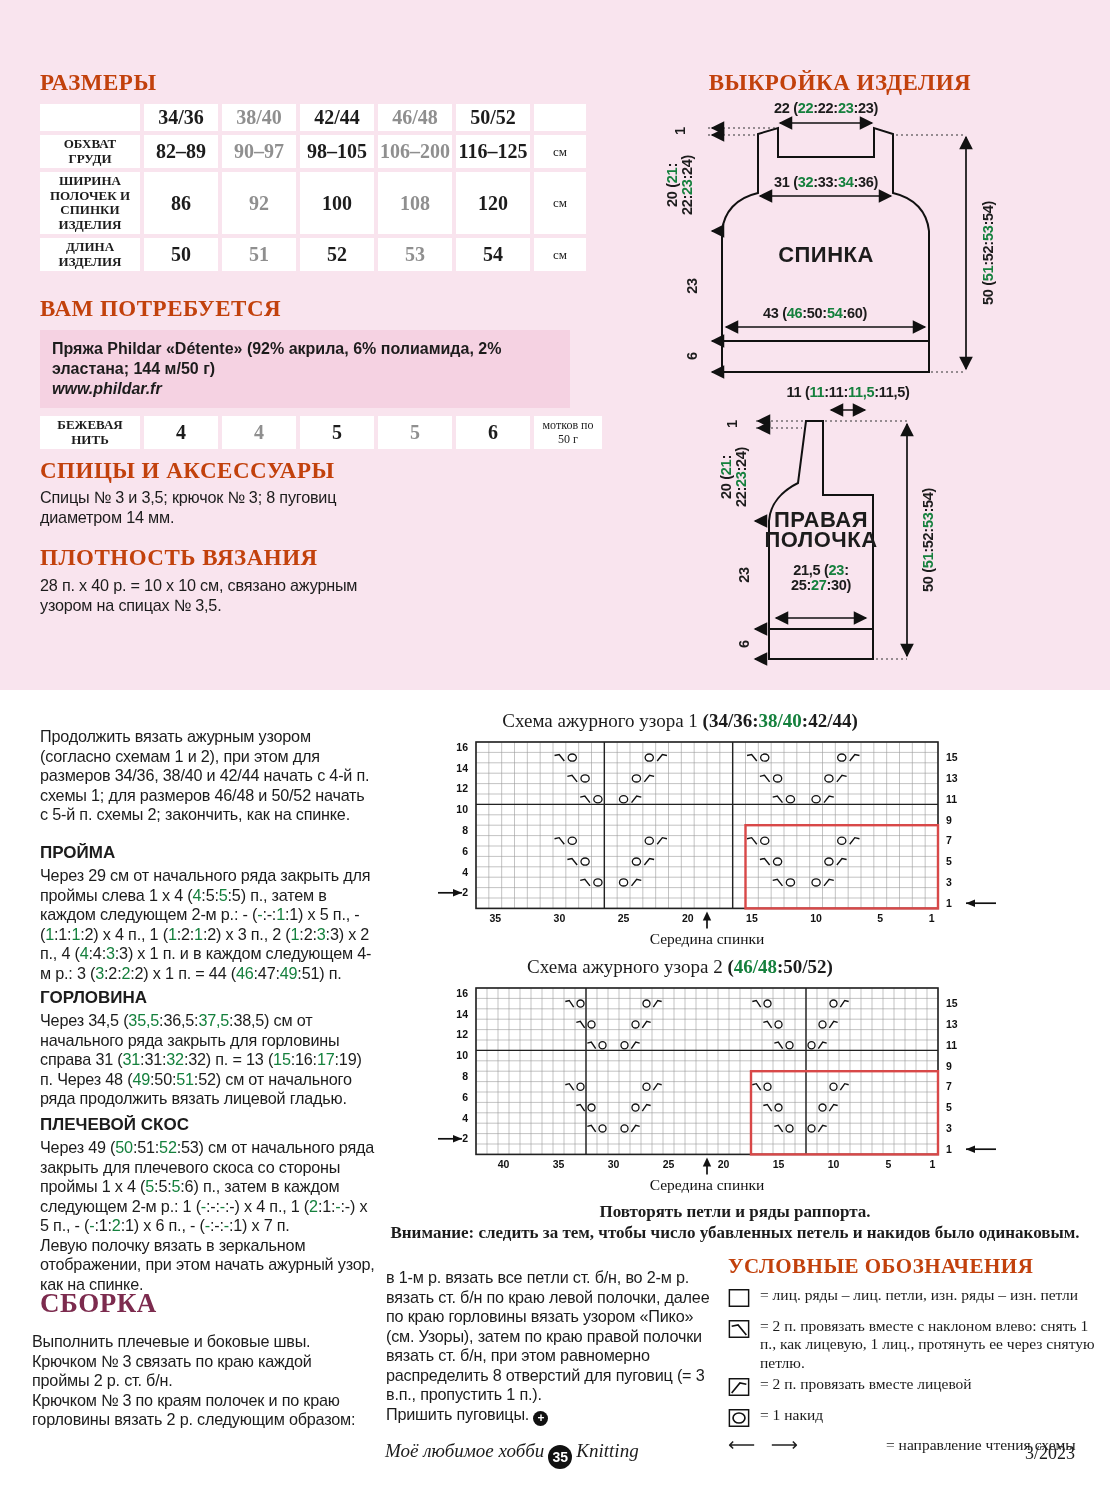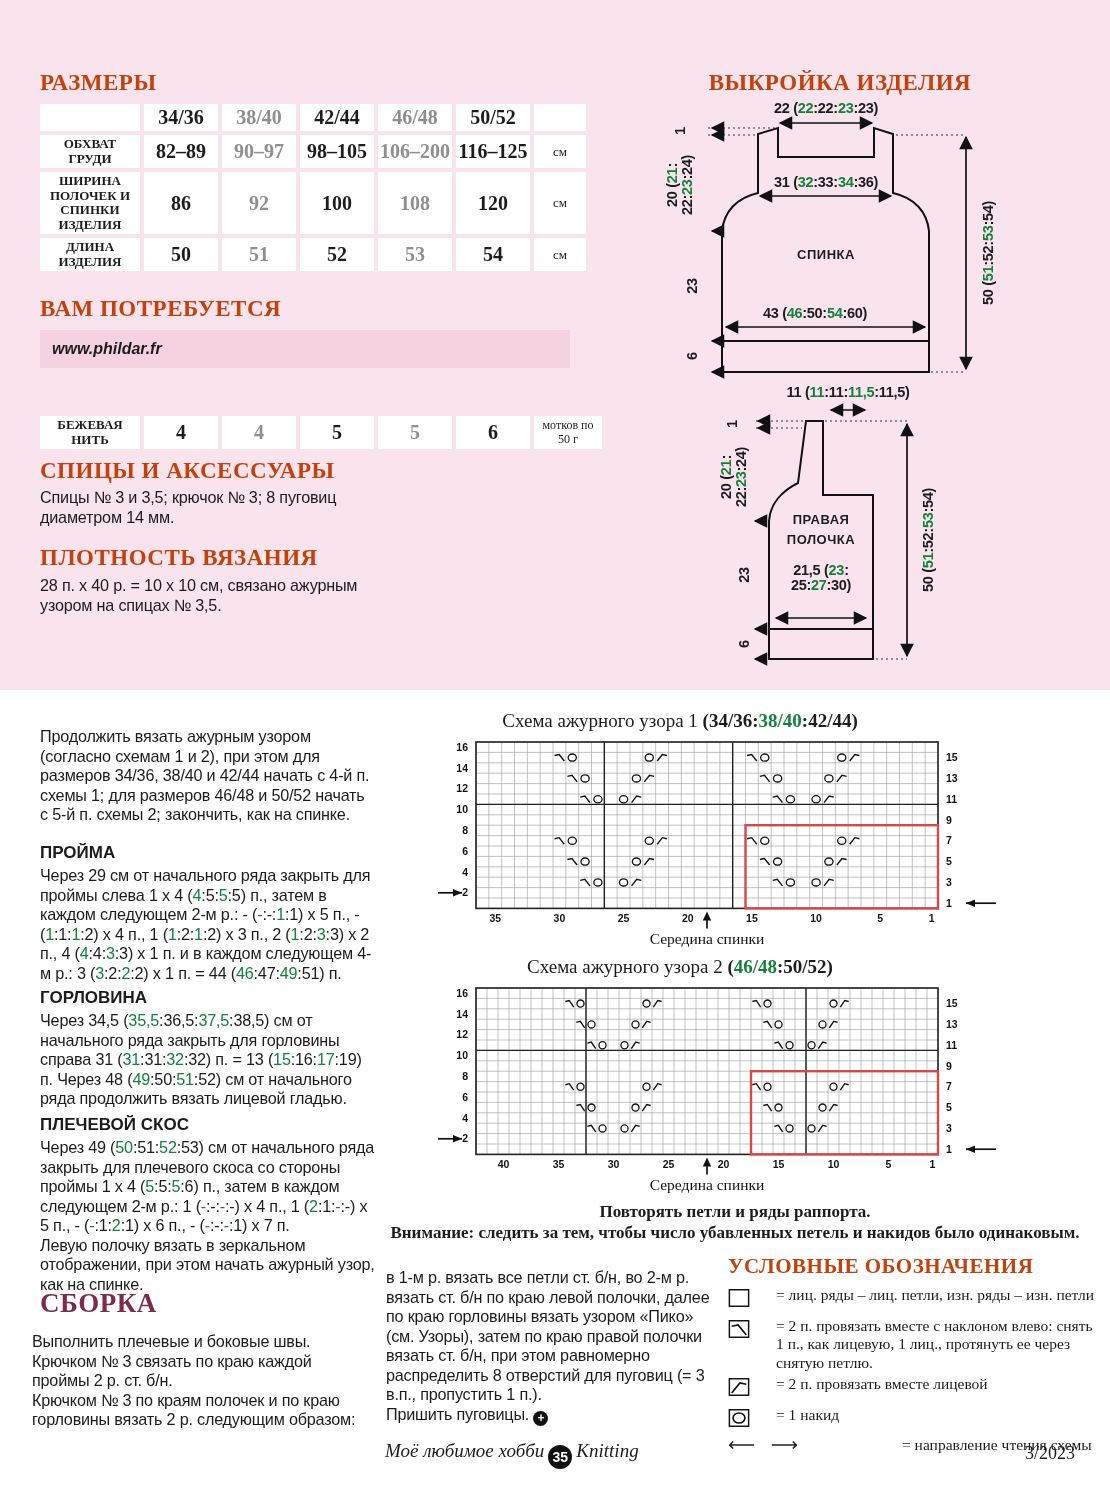--- a/index.html
+++ b/index.html
@@ -21,25 +21,25 @@
   td.wlbl{background:#fff;font-size:13px;font-weight:bold;width:96px;line-height:1.12;}
   td.sunit{font-size:12px;width:64px;line-height:1.15;}
   .gray{color:#8f8f8f;}
   .yarn-box{background:#f5d2e2;width:506px;padding:9px 12px;font-size:16px;font-weight:bold;line-height:20px;}
   .yarn-url{font-style:italic;}
   .dia{width:460px;height:300px;}
   .dia svg{position:absolute;left:0;top:0;}
   .dimlbl{position:absolute;font-weight:bold;font-size:14.5px;letter-spacing:-0.3px;white-space:nowrap;transform:translate(-50%,-50%);}
   .dimlbl.wrap{white-space:normal;text-align:center;line-height:15px;}
   .rot{transform:translate(-50%,-50%) rotate(-90deg);}
-  .dianame{position:absolute;font-weight:bold;font-size:13px;letter-spacing:.5px;transform:translate(-50%,-50%);text-align:center;line-height:20px;white-space:pre-line;}
+  .dianame{position:absolute;font-weight:bold;font-size:22px;letter-spacing:.5px;transform:translate(-50%,-50%);text-align:center;line-height:20px;white-space:pre-line;}
   .chart-title{font-family:"Liberation Serif",serif;font-size:19px;text-align:center;}
   .chart-title b{font-weight:bold;}
   .note{font-family:"Liberation Serif",serif;font-weight:bold;font-size:17px;text-align:center;}
-  .legend-item{display:flex;gap:24px;margin-bottom:3px;font-family:"Liberation Serif",serif;font-size:15.5px;line-height:18.5px;}
+  .legend-item{display:flex;gap:8px;margin-bottom:3px;font-family:"Liberation Serif",serif;font-size:15.5px;line-height:18.5px;}
   .lg-icon{flex:0 0 24px;padding-top:1px;}
   .lg-arrows{flex:0 0 150px;font-size:19px;letter-spacing:2px;}
   .endmark{display:inline-block;width:15px;height:15px;background:#111;color:#fff;border-radius:50%;
            font-size:12px;font-weight:bold;line-height:15px;text-align:center;vertical-align:-2px;}
   .footer-left{font-family:"Liberation Serif",serif;font-style:italic;font-size:19px;}
   .pgcircle{display:inline-block;width:24px;height:24px;background:#111;color:#fff;border-radius:50%;
             font-family:"Liberation Sans",sans-serif;font-style:normal;font-weight:bold;font-size:14px;
             line-height:24px;text-align:center;vertical-align:-5px;margin:0 4px;}
   .issue{font-family:"Liberation Serif",serif;font-size:18px;}
 </style>
@@ -85,20 +85,21 @@
     <td class="num">52</td>
     <td class="num gray">53</td>
     <td class="num">54</td>
     <td class="unit">см</td>
   </tr>
 </tbody>
   </table>
 
 <div class="abs h-rose" style="left:40px;top:296px;">ВАМ ПОТРЕБУЕТСЯ</div>
 <div class="abs yarn-box" style="left:40px;top:330px;">
+  <div>Пряжа Phildar «Détente» (92% акрила, 6% полиамида, 2% эластана; 144 м/50 г)</div>
   <div class="yarn-url">www.phildar.fr</div>
 </div>
 <table class="grid abs" style="left:36px;top:412px;">
   <tbody>
       <tr>
     <td class="wlbl">БЕЖЕВАЯ НИТЬ</td>
     <td class="num">4</td>
     <td class="num gray">4</td>
     <td class="num">5</td>
     <td class="num gray">5</td>

